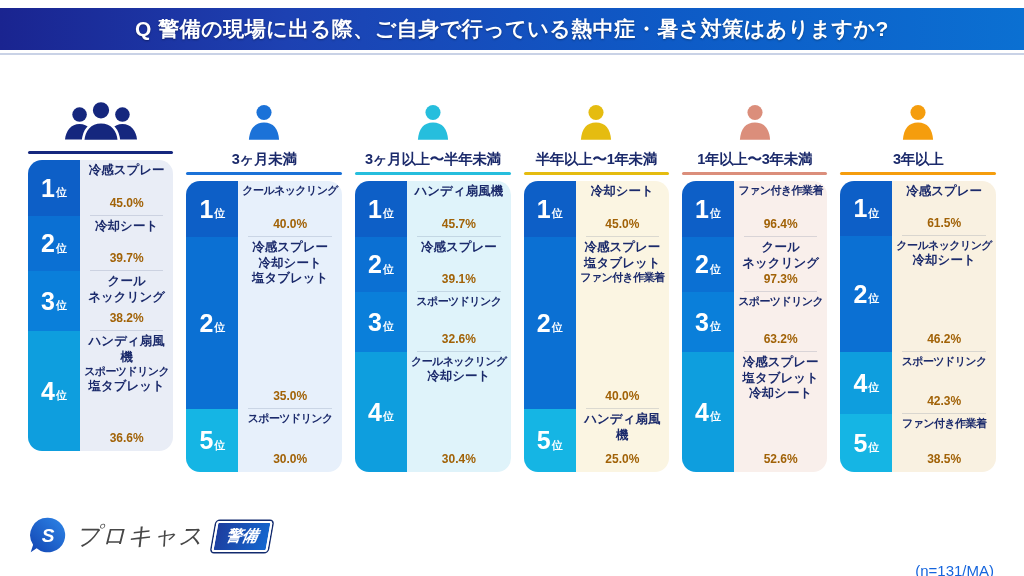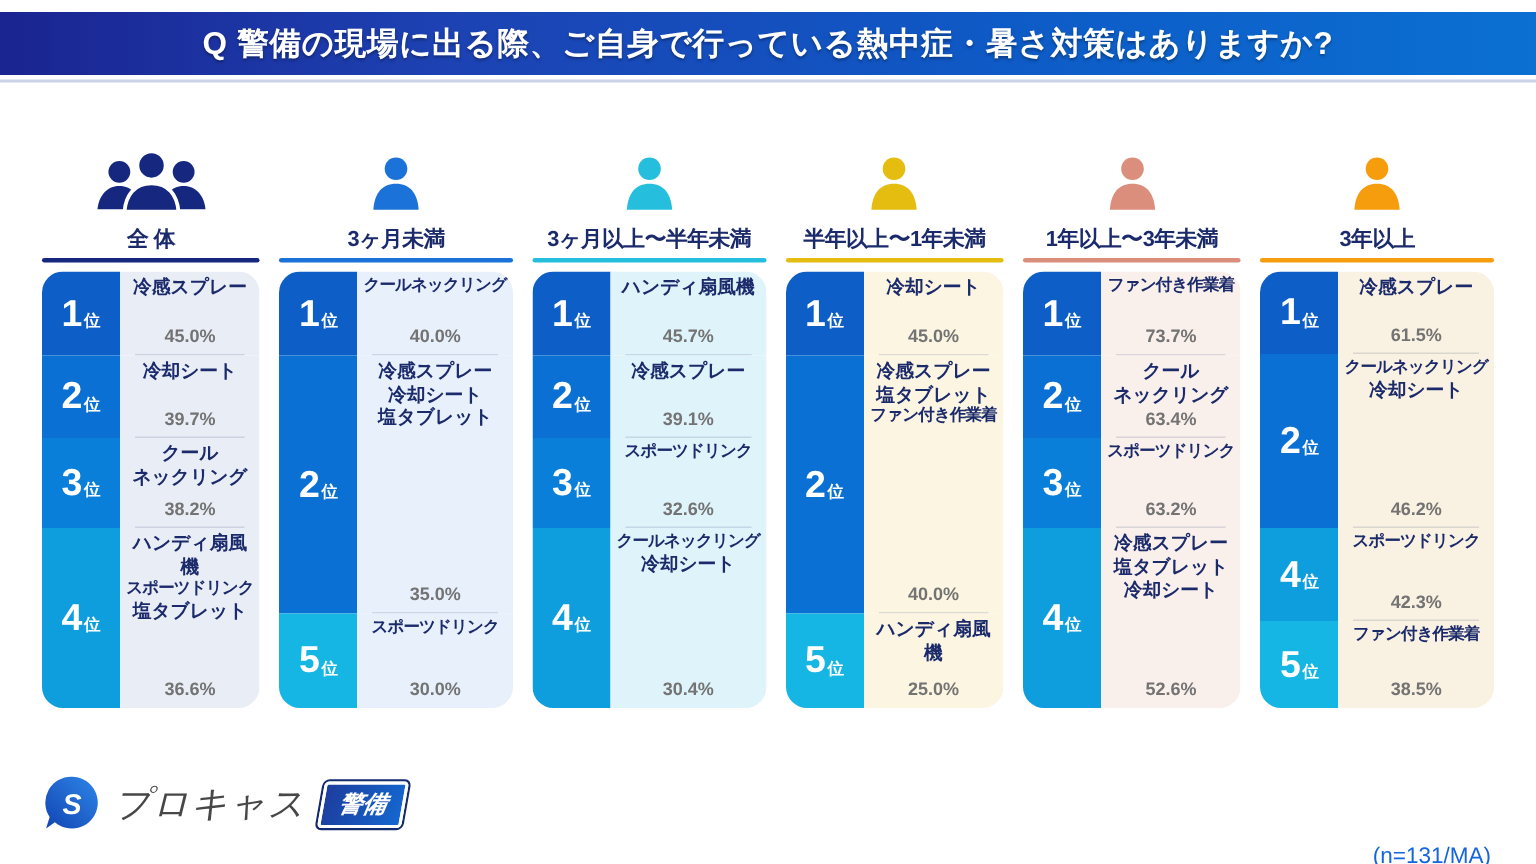--- a/index.html
+++ b/index.html
@@ -45,21 +45,21 @@
   .c2 .content{background:#DFF3FA}.c3 .content{background:#FBF5E2}
   .c4 .content{background:#F9EFEB}.c5 .content{background:#F9F1E1}
   .row:not(:last-child) .content::after { content:""; position:absolute; left:10px;
     right:10px; bottom:0; height:1px; background:rgba(30,50,100,0.14); }
 
   .names { flex:1; display:flex; flex-direction:column; justify-content:flex-start;
     align-items:center; }
   .nm { font-size:12.5px; font-weight:bold; color:#1B2A6B; text-align:center;
     white-space:pre-line; line-height:1.25; }
   .nm.small { font-size:11px; letter-spacing:-0.6px; white-space:nowrap; }
-  .pct { font-size:12px; font-weight:bold; color:#737373; text-align:center;
+  .pct { font-size:12px; font-weight:bold; color:#a16207; text-align:center;
     margin-bottom:6px; }
 
   
   .footer-logo { position:absolute; left:28px; top:516px; display:flex;
     align-items:center; gap:8px; }
   .logo-text { font-size:24px; font-weight:400; font-style:italic; color:#474747;
     letter-spacing:1px; }
   .logo-badge { margin-left:2px; background:linear-gradient(100deg,#1D3D9E,#1467CF);
     border:2px solid #fff; box-shadow:0 0 0 1.5px #132B6E; transform:skewX(-10deg);
     padding:3px 10px; border-radius:3px; }
@@ -83,21 +83,20 @@
       <div class="icon-area">
         <svg width="88" height="48" viewBox="0 0 96 56">
           <circle cx="23" cy="17" r="8.5" fill="#15277E"></circle>
           <path d="M23 28 c-10 0 -16 8 -17 18 h34 c-1 -10 -7 -18 -17 -18 z" fill="#15277E"></path>
           <circle cx="73" cy="17" r="8.5" fill="#15277E"></circle>
           <path d="M73 28 c-10 0 -16 8 -17 18 h34 c-1 -10 -7 -18 -17 -18 z" fill="#15277E"></path>
           <circle cx="48" cy="12" r="11" fill="#15277E" stroke="#fff" stroke-width="3"></circle>
           <path d="M48 26 c-13 0 -20 9 -21 22 h42 c-1 -13 -8 -22 -21 -22 z" fill="#15277E" stroke="#fff" stroke-width="3"></path>
         </svg>
       </div>
-      <div class="col-title">全 体</div>
       <div class="underline u0"></div>
       <div class="card c0">
         <div class="row r56">
           <div class="rk rk1">
               <span class="num">1</span>
               <span class="suf">位</span>
             </div>
           <div class="content">
               <div class="names">
                 <div class="nm">冷感スプレー</div>
@@ -323,34 +322,34 @@
       <div class="card c4">
         <div class="row r56">
           <div class="rk rk1">
               <span class="num">1</span>
               <span class="suf">位</span>
             </div>
           <div class="content">
               <div class="names">
                 <div class="nm small">ファン付き作業着</div>
               </div>
-          <div class="pct">73.7%</div>
+          <div class="pct">96.4%</div>
             </div>
         </div>
         <div class="row r55">
           <div class="rk rk2">
               <span class="num">2</span>
               <span class="suf">位</span>
             </div>
           <div class="content">
               <div class="names">
                 <div class="nm">クール
 ネックリング</div>
               </div>
-          <div class="pct">63.4%</div>
+          <div class="pct">97.3%</div>
             </div>
         </div>
         <div class="row r60">
           <div class="rk rk3">
               <span class="num">3</span>
               <span class="suf">位</span>
             </div>
           <div class="content">
               <div class="names">
                 <div class="nm small">スポーツドリンク</div>

